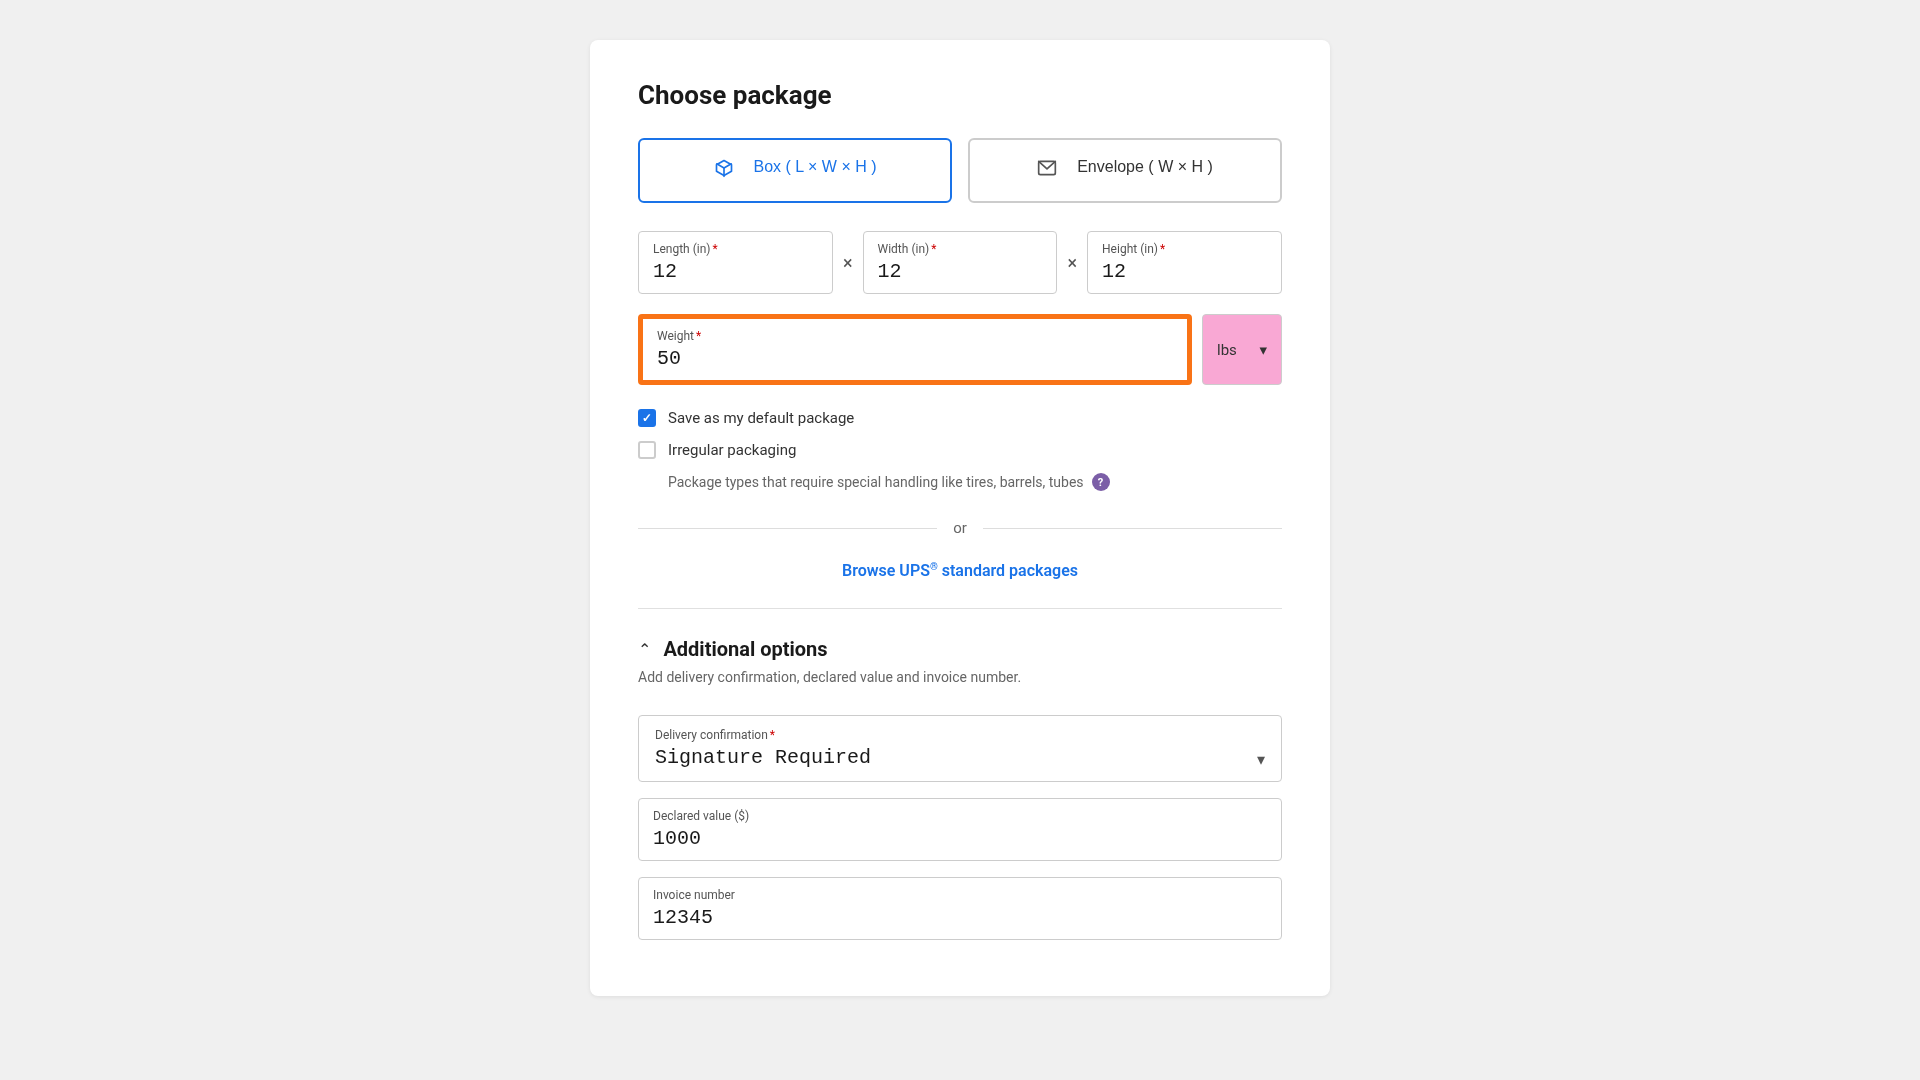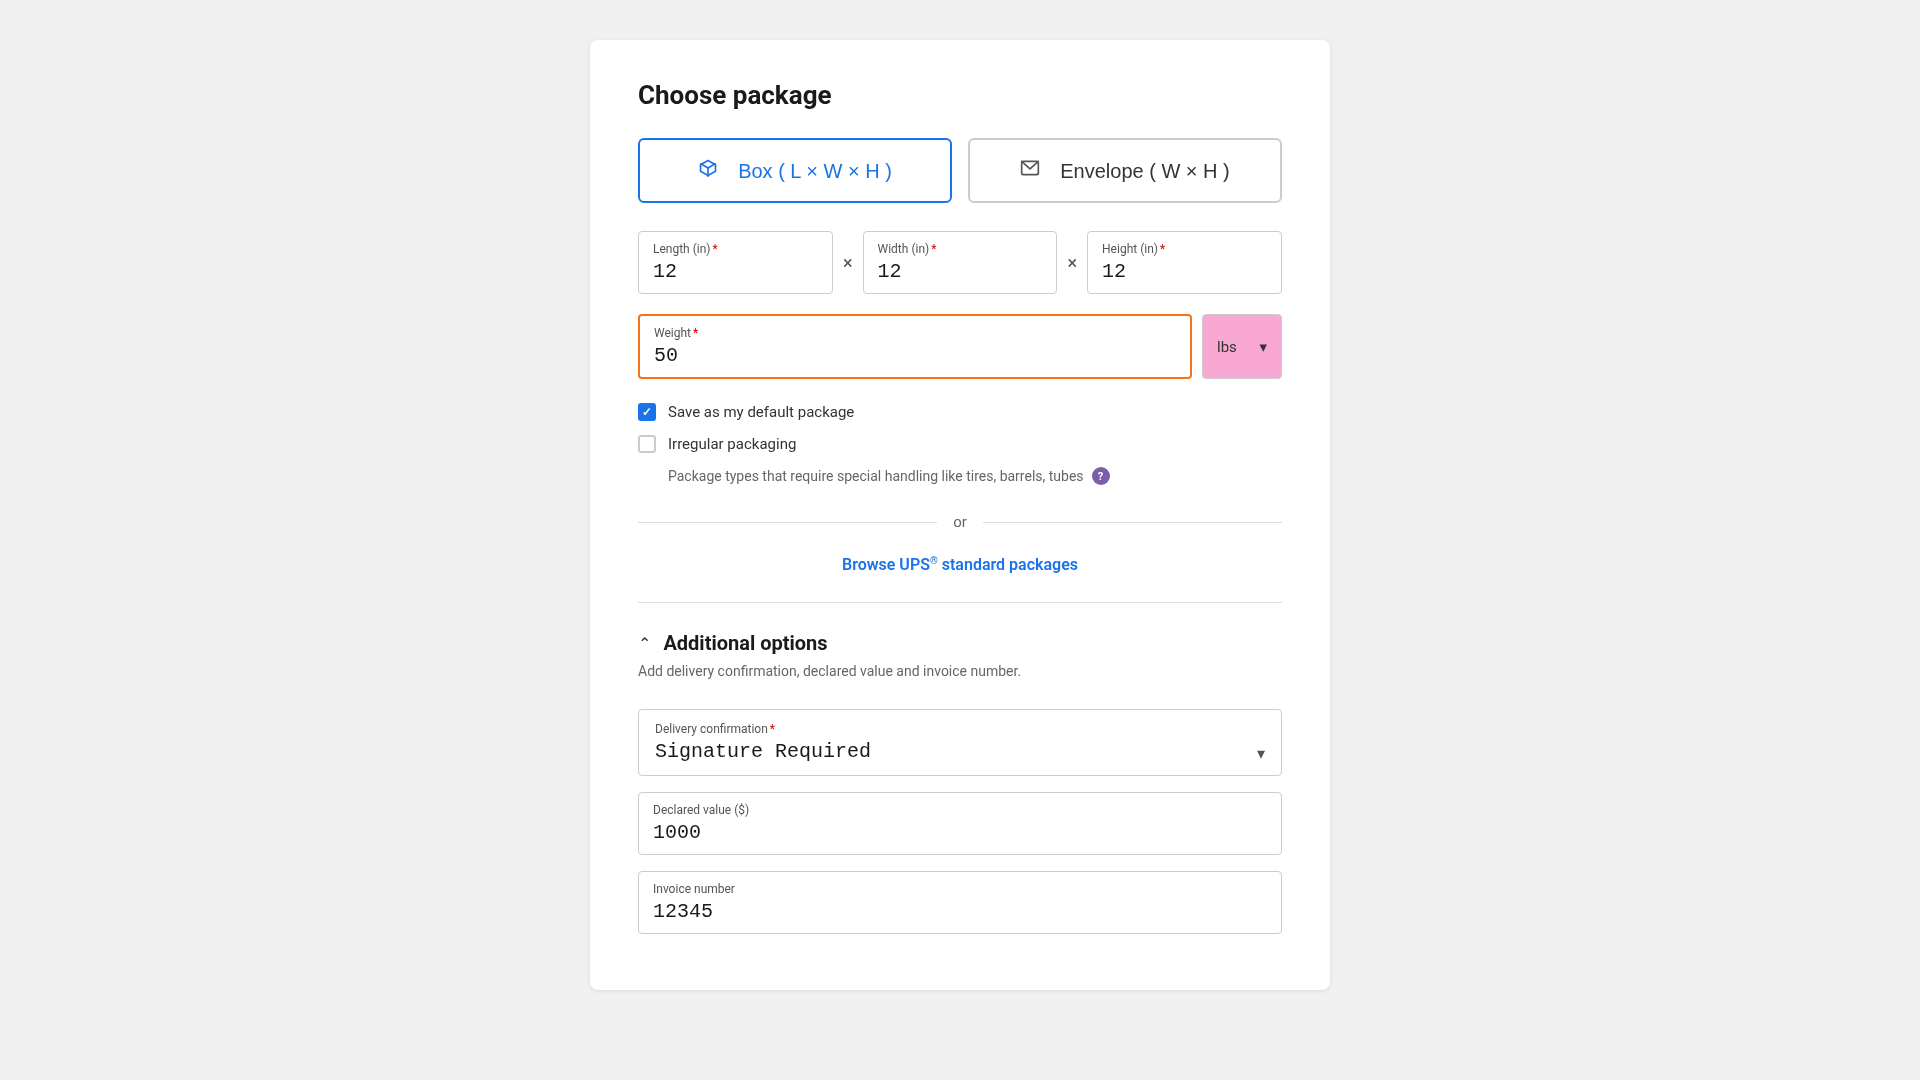--- a/index.html
+++ b/index.html
@@ -46,25 +46,25 @@
       gap: 16px;
       margin-bottom: 28px;
     }
 
     .package-type-btn {
       flex: 1;
       padding: 18px 20px;
       border-radius: 6px;
       border: 2px solid #cccccc;
       background: #ffffff;
-      font-size: 20px;
+      font-size: 16px;
       color: #333;
       cursor: pointer;
       display: flex;
-      align-items: flex-end;
+      align-items: flex-start;
       justify-content: center;
       gap: 20px;
       font-weight: 500;
     }
 
     .package-type-btn.active {
       border-color: #1a73e8;
       color: #1a73e8;
     }
 
@@ -116,21 +116,21 @@
     
     .weight-row {
       display: flex;
       gap: 10px;
       margin-bottom: 24px;
       align-items: stretch;
     }
 
     .weight-field {
       flex: 1;
-      border: 2px solid #f97316;
+      border: 5px solid #f97316;
       border-radius: 4px;
       padding: 10px 14px;
       background: #fff;
     }
 
     .weight-unit-select {
       border: 1px solid #cccccc;
       border-radius: 4px;
       padding: 10px 14px;
       background: #f9a8d4;

